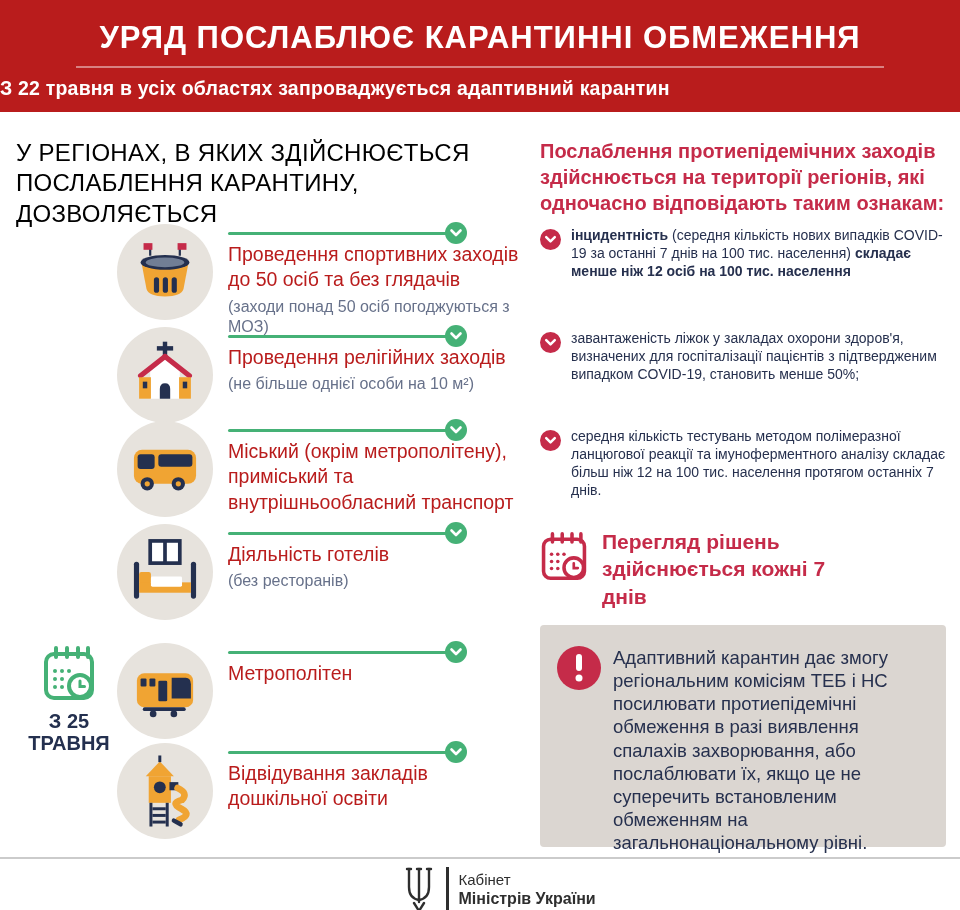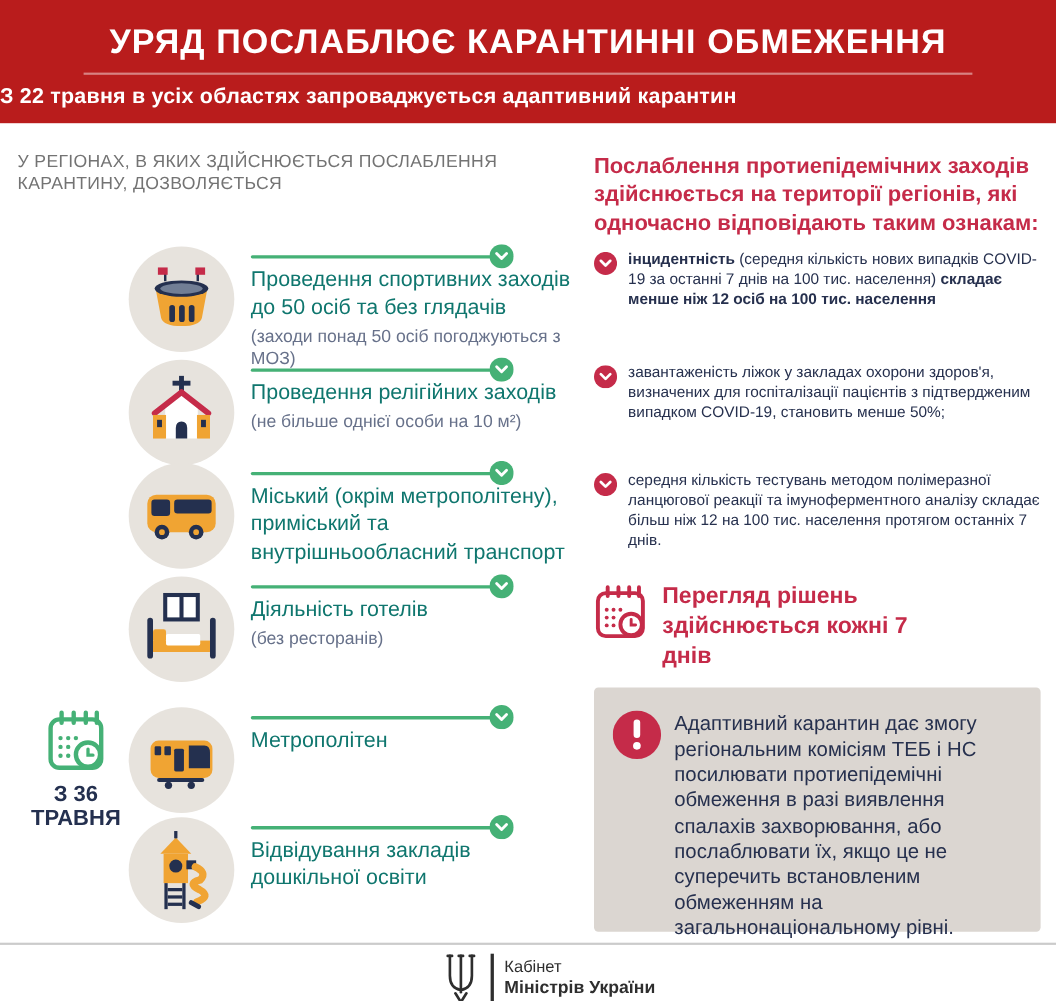--- a/index.html
+++ b/index.html
@@ -15,35 +15,35 @@
     color:#ffffff; font-size:31px; font-weight:bold; letter-spacing:1px;
   }
   .header-divider { position:absolute; left:76px; top:66px; width:808px; height:2px; background:rgba(255,255,255,0.45); }
   .header-subtitle {
     position:absolute; left:0; top:77px; width:960px; text-align:left;
     color:#ffffff; font-size:19.5px; font-weight:bold; letter-spacing:.2px;
   }
   
   .left-title {
     position:absolute; left:16px; top:138px; width:520px;
-    color:#737373; font-size:16px; line-height:1.27; letter-spacing:.3px;
+    color:#000000; font-size:24px; line-height:1.27; letter-spacing:.3px;
   }
   .dategroup { position:absolute; left:16px; width:106px; text-align:center; }
   .dg1 { top:220px; } .dg2 { top:645px; }
   .date-label { margin-top:3px; color:#24304f; font-size:20px; font-weight:bold; line-height:1.12; }
   .item { position:absolute; left:0; width:540px; height:100px; }
   .i1 { top:224px; } .i2 { top:327px; } .i3 { top:421px; } .i4 { top:524px; } .i5 { top:643px; } .i6 { top:743px;padding-left:36px; }
   .circle {
     position:absolute; left:117px; top:0; width:96px; height:96px; border-radius:50%;
     background:#e7e3dd; display:flex; align-items:center; justify-content:center;
   }
   .gline { position:absolute; left:228px; top:8px; width:228px; height:2.5px; background:#45b176; border-radius:2px; }
   .check { position:absolute; left:445px; top:-2px; }
   .itext { position:absolute; left:228px; top:18px; width:292px; }
-  .ititle { color:#0f766e; font-size:19.5px; line-height:1.3; }
+  .ititle { color:#b91c1c; font-size:19.5px; line-height:1.3; }
   .inote { margin-top:4px; color:#67718a; font-size:16px; line-height:1.25; }
   
   .right-title {
     position:absolute; left:540px; top:138px; width:420px;
     color:#c52b49; font-size:20px; font-weight:bold; line-height:1.3;
   }
   .crit { position:absolute; left:540px; width:410px; }
   .c1 { top:227px; } .c2 { top:330px; } .c3 { top:428px; }
   .crit .bullet { position:absolute; left:0; top:2px; }
   .crit-text { margin-left:31px; width:379px; color:#26304e; font-size:14px; line-height:1.28; }
@@ -186,21 +186,21 @@
           <circle cx="20" cy="26" r="2"></circle>
           <circle cx="27" cy="26" r="2"></circle>
         <circle cx="13" cy="34" r="2"></circle>
           <circle cx="20" cy="34" r="2"></circle>
         <circle cx="13" cy="42" r="2"></circle>
           <circle cx="20" cy="42" r="2"></circle>
       </g>
       <circle cx="38" cy="41" r="11" fill="#ffffff" stroke="#45b176" stroke-width="4"></circle>
       <path d="M38,36 v5.5 h4.5" fill="none" stroke="#45b176" stroke-width="3" stroke-linecap="round"></path>
     </svg>
-    <div class="date-label">З 36 ТРАВНЯ</div>
+    <div class="date-label">З 25 ТРАВНЯ</div>
   </div>
 
   <div class="item i5">
     <div class="circle">
       <svg width="74" height="74" viewBox="0 0 100 100">
         <rect x="12" y="26" width="76" height="46" rx="10" fill="#f0a433"></rect>
         <path d="M59,32 h19 q7,0 7,9 v19 h-26 z" fill="#24304f"></path>
         <rect x="17" y="33" width="8" height="11" rx="1.5" fill="#24304f"></rect>
         <rect x="29" y="33" width="8" height="11" rx="1.5" fill="#24304f"></rect>
         <rect x="41" y="36" width="12" height="28" rx="2" fill="#24304f"></rect>

